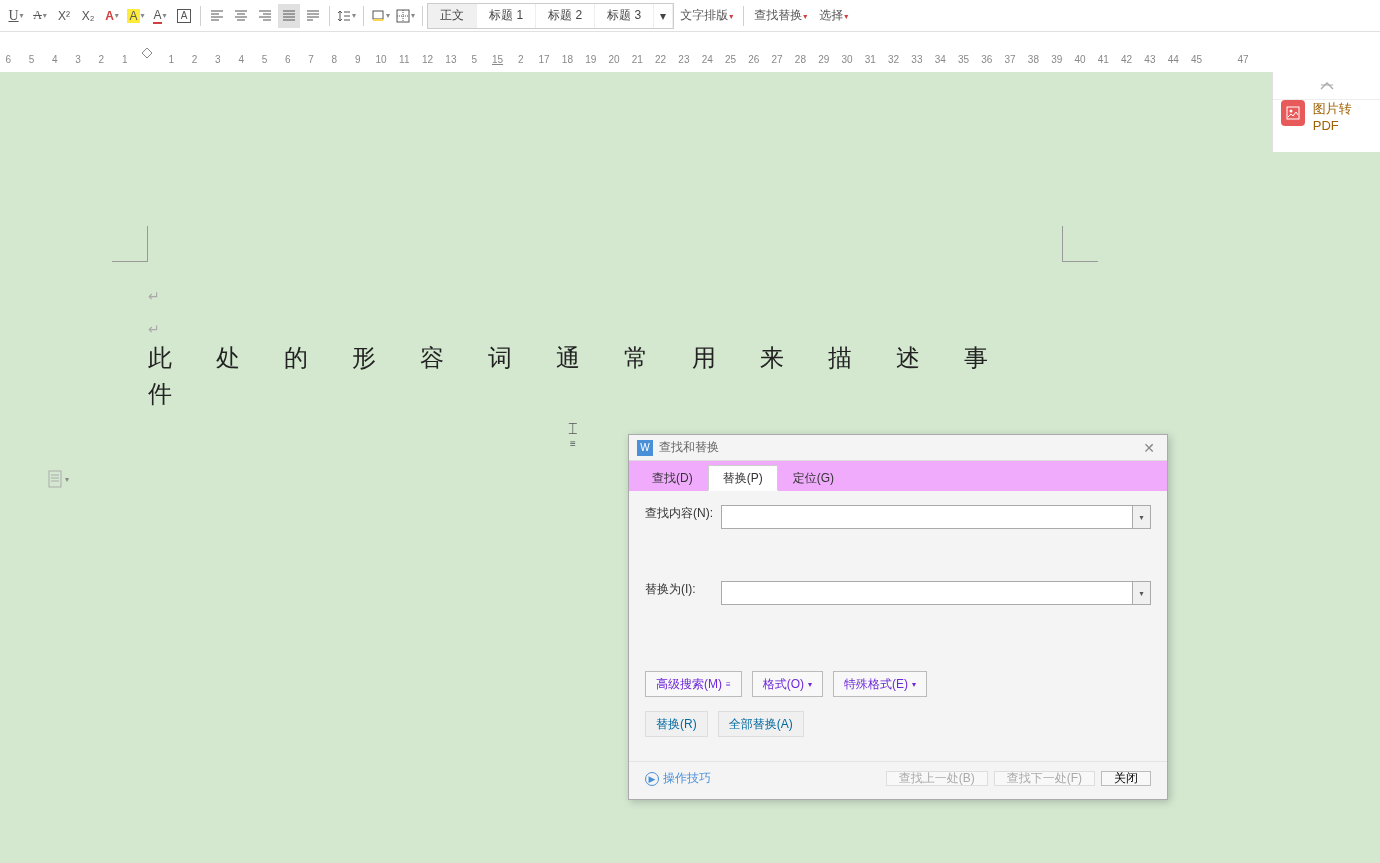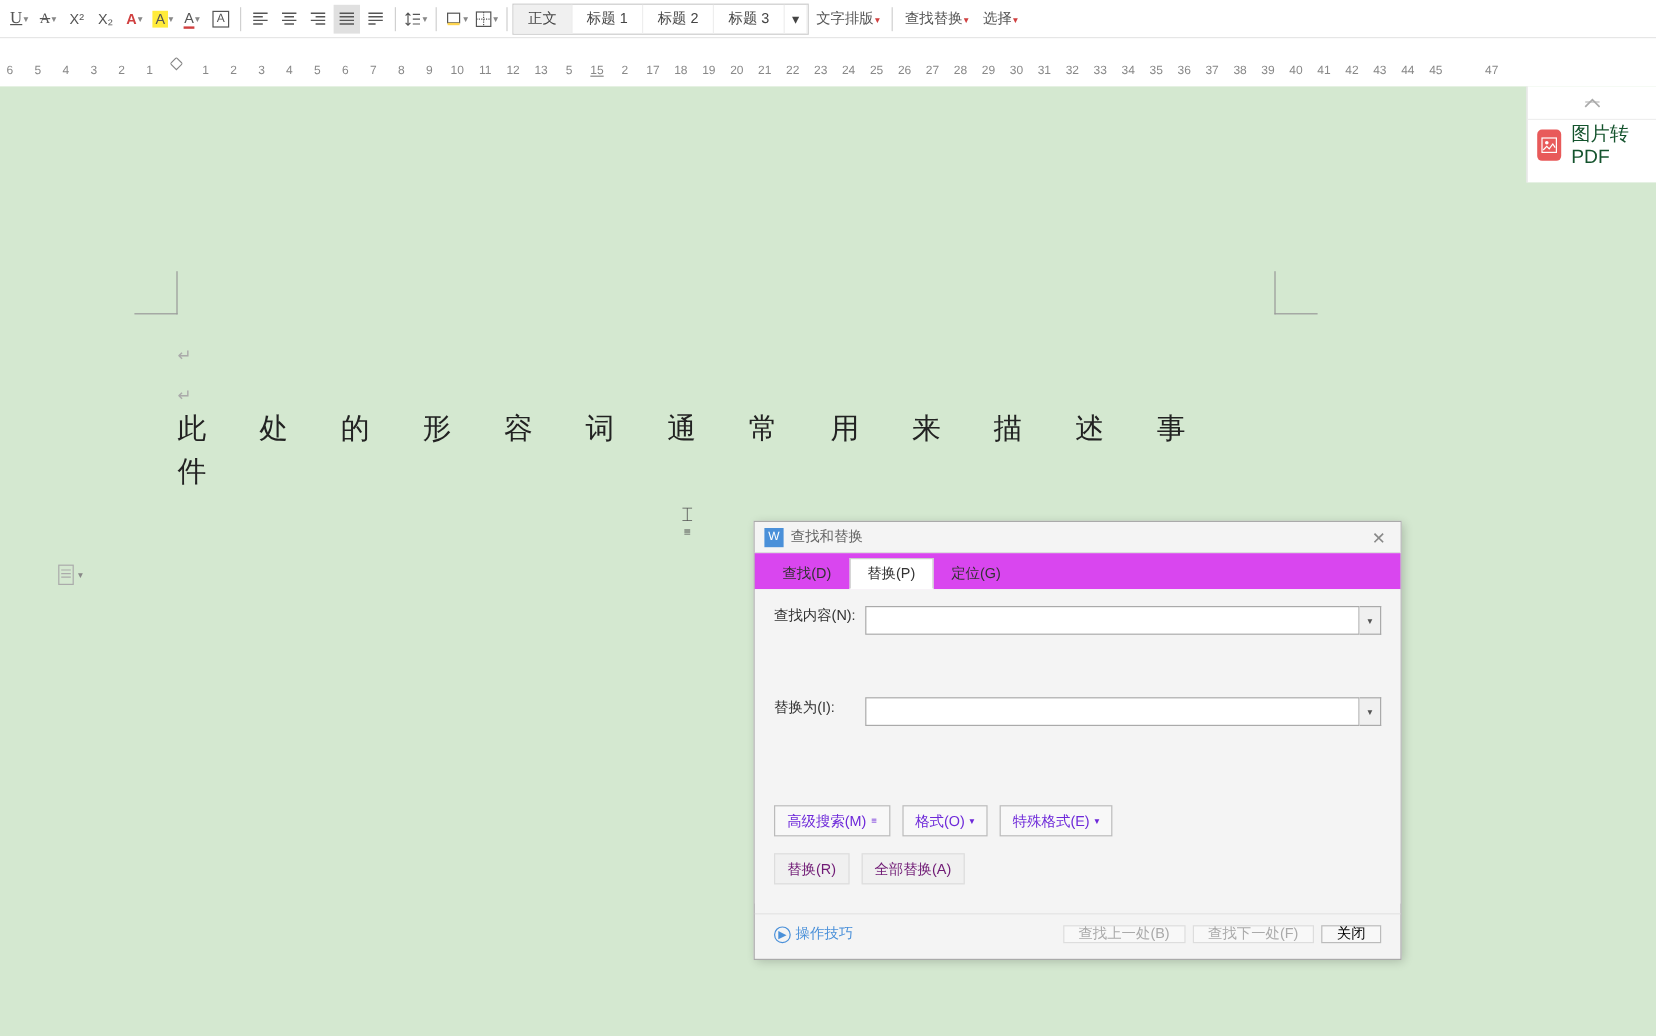--- a/index.html
+++ b/index.html
@@ -29,44 +29,44 @@
 .page-margin-tr { position: absolute; left: 1062px; top: 154px; width: 36px; height: 36px; border-left: 1px solid #999; border-bottom: 1px solid #999; }
 .doc-text { position: absolute; left: 148px; top: 214px; width: 920px; font-size: 24px; color: #222; line-height: 1.5; }
 .doc-line1 { letter-spacing: 44px; font-family: SimSun, serif; }
 .doc-line2 { font-family: "Times New Roman", SimSun, serif; font-size: 24px; letter-spacing: 0; }
 .para-mark { color: #aaa; font-size: 14px; }
 .cursor-caret { position: absolute; left: 568px; top: 348px; font-size: 16px; color: #555; }
 
 
 .side-panel { position: absolute; right: 0; top: 72px; width: 108px; background: #fff; border-left: 1px solid #e0e0e0; height: 80px; }
 .side-collapse { height: 28px; display: flex; align-items: center; justify-content: center; border-bottom: 1px solid #eee; color: #888; cursor: pointer; }
-.side-item { display: flex; align-items: center; height: 42px; padding: 0 8px; cursor: pointer; font-size: 16px; color: #14532d; }
+.side-item { display: flex; height: 42px; padding: 0 8px; cursor: pointer; font-size: 13px; color: #a16207; }
 .side-icon { width: 26px; height: 26px; background: #e85a5a; border-radius: 4px; margin-right: 8px; display: flex; align-items: center; justify-content: center; color: #fff; font-size: 12px; }
 
 
 .nav-icon { position: absolute; left: 48px; top: 398px; display: flex; align-items: center; color: #888; font-size: 14px; }
 
 
 .dialog { position: absolute; left: 628px; top: 434px; width: 540px; background: #f4f4f4; border: 1px solid #aaa; box-shadow: 2px 2px 8px rgba(0,0,0,0.2); font-size: 12px; }
 .dlg-title { height: 26px; background: #f4f4f4; display: flex; align-items: center; padding: 0 8px; border-bottom: 1px solid #ddd; }
 .dlg-title-icon { width: 16px; height: 16px; background: #4a90d9; color: #fff; display: flex; align-items: center; justify-content: center; font-size: 10px; margin-right: 6px; }
 .dlg-title-text { flex: 1; color: #666; }
 .dlg-close { width: 20px; text-align: center; color: #888; cursor: pointer; font-size: 14px; }
-.dlg-tabs { display: flex; height: 30px; background: #d946ef; padding: 4px 8px 0 8px; }
+.dlg-tabs { display: flex; height: 30px; background: #f0abfc; padding: 4px 8px 0 8px; }
 .dlg-tab { padding: 4px 14px; border: 1px solid transparent; cursor: pointer; color: #333; }
 .dlg-tab.active { background: #fff; border: 1px solid #ccc; border-bottom: 1px solid #fff; }
 .dlg-body { background: #f4f4f4; padding: 14px 16px 10px 16px; }
 .dlg-row { display: flex; align-items: flex-start; margin-bottom: 10px; }
 .dlg-lbl { width: 76px; color: #333; }
 .dlg-input { flex: 1; height: 24px; border: 1px solid #aaa; background: #fff; padding: 0 4px; }
 .dlg-input-dd { width: 18px; height: 24px; border: 1px solid #aaa; border-left: none; background: #f0f0f0; display: flex; align-items: center; justify-content: center; cursor: pointer; font-size: 8px; color: #555; }
 .dlg-gap { height: 42px; }
 .dlg-btnrow { display: flex; gap: 10px; margin: 14px 0 6px 0; }
 .dlg-btn { height: 26px; padding: 0 10px; background: #f8f8f8; border: 1px solid #bbb; display: flex; align-items: center; cursor: pointer; color: #6d28d9; }
-.dlg-btn.disabled { color: #701a75; border-color: #ddd; background: #f0f0f0; cursor: default; }
+.dlg-btn.disabled { color: #0369a1; border-color: #ddd; background: #f0f0f0; cursor: default; }
 .dlg-btn .dd { margin-left: 4px; font-size: 8px; }
 .dlg-footer { display: flex; align-items: center; padding: 8px 16px 12px 16px; border-top: 1px solid #e4e4e4; margin-top: 8px; }
 .dlg-tips { color: #4a90d9; display: flex; align-items: center; cursor: pointer; }
 .dlg-tips-icon { width: 14px; height: 14px; border: 1px solid #4a90d9; border-radius: 50%; display: flex; align-items: center; justify-content: center; font-size: 9px; margin-right: 4px; }
 .dlg-footer-spacer { flex: 1; }
 .dlg-fbtn { height: 15px; padding: 0 12px; background: #f8f8f8; border: 1px solid #bbb; margin-left: 6px; display: flex; align-items: center; cursor: pointer; }
 .dlg-fbtn.disabled { color: #aaa; border-color: #ddd; cursor: default; }
 
 svg { display: block; }
 </style>

